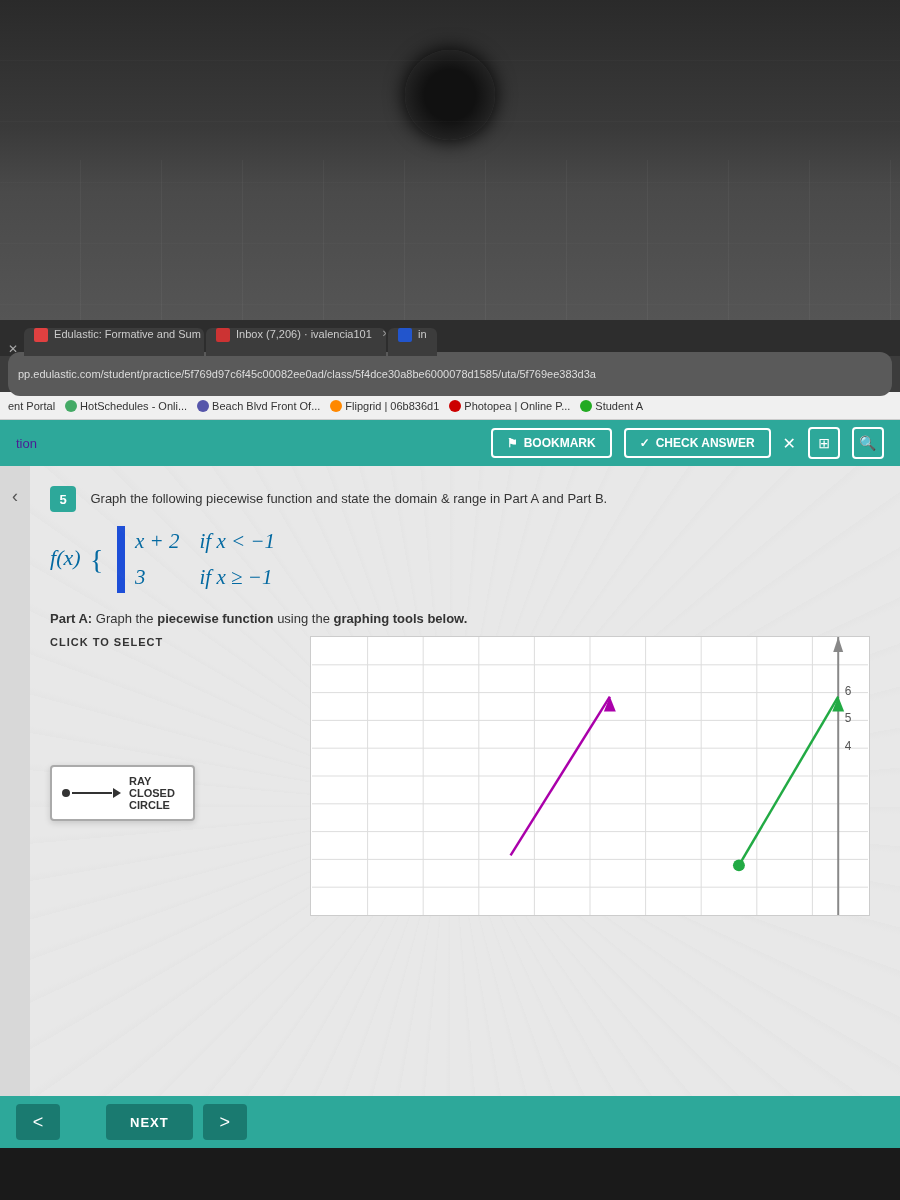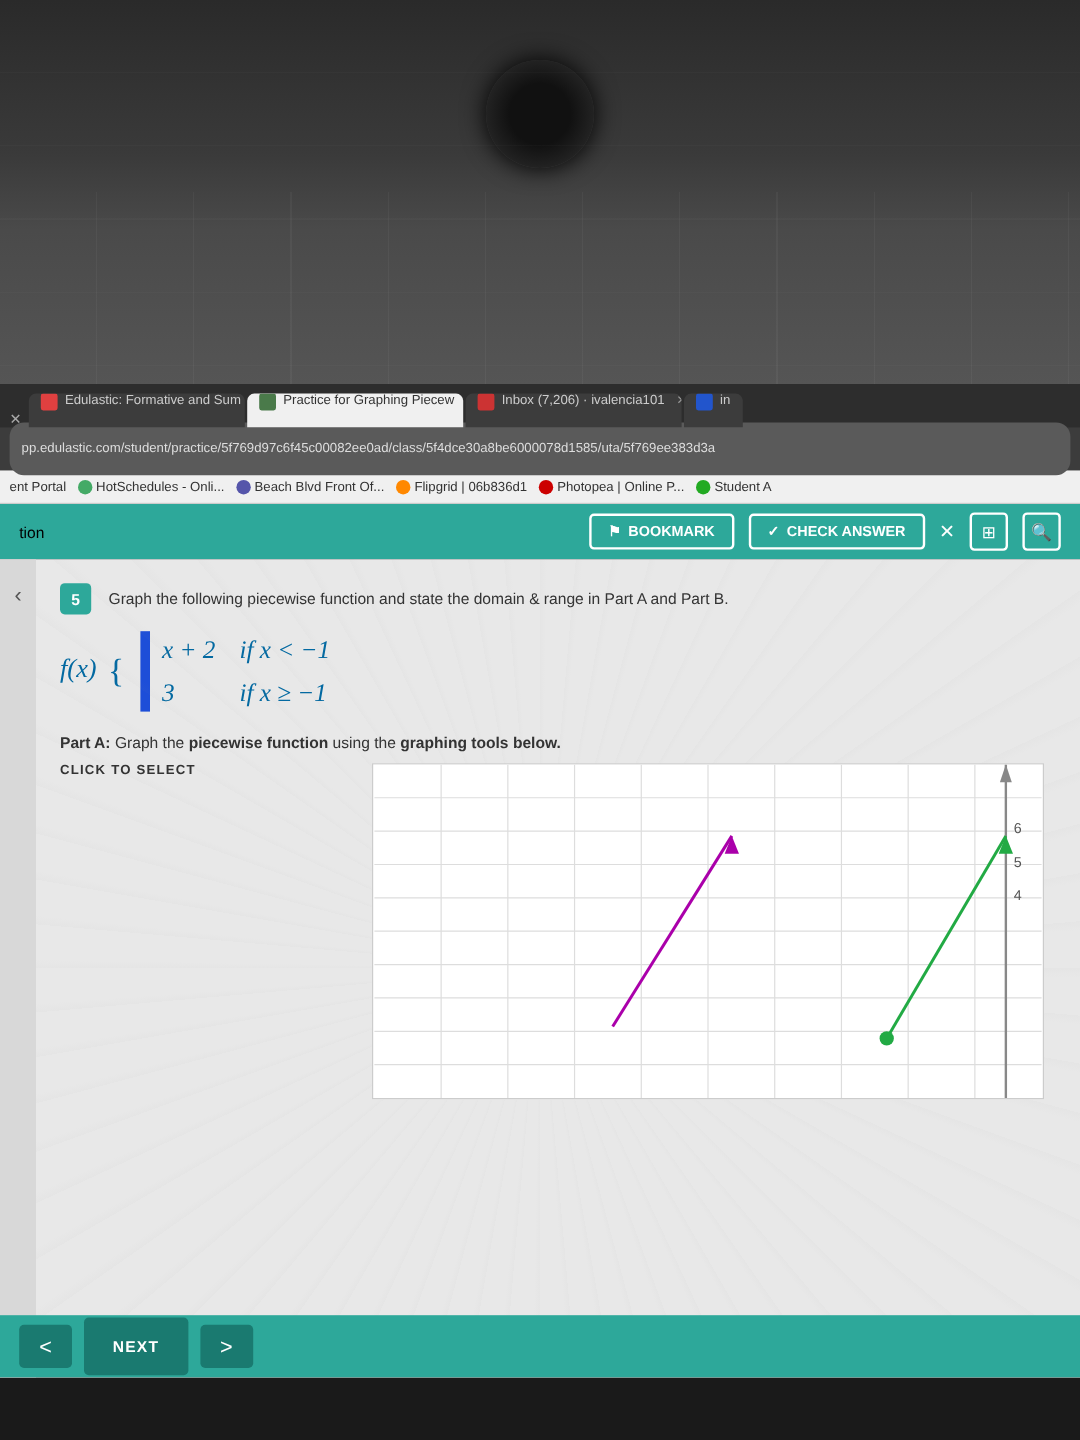--- a/index.html
+++ b/index.html
@@ -142,21 +142,21 @@
     
     .app-toolbar {
       background: #2da89a;
       display: flex;
       align-items: center;
       padding: 0 16px;
       height: 46px;
       gap: 12px;
     }
     .nav-label {
-      color: #000000;
+      color: #4c1d95;
       font-size: 13px;
       font-weight: 500;
     }
     .toolbar-spacer { flex: 1; }
     .toolbar-btn {
       display: flex;
       align-items: center;
       gap: 6px;
       padding: 6px 14px;
       border: 2px solid white;
@@ -347,29 +347,30 @@
       background: #1a7a70;
       border: none;
       border-radius: 4px;
       color: white;
       font-size: 18px;
       cursor: pointer;
       display: flex; align-items: center; justify-content: center;
     }
     .next-btn {
       padding: 0 24px;
-      height: 48px;
+      height: 36px;
       background: #1a7a70;
       border: none;
       border-radius: 4px;
       color: white;
       font-size: 13px;
       font-weight: bold;
       cursor: pointer;
       letter-spacing: 1px;
+      margin-left: 36px;
     }
 
     
     .radial-bg {
       position: absolute;
       top: 0; left: 0; right: 0; bottom: 0;
       pointer-events: none;
       opacity: 0.12;
       background: repeating-conic-gradient(
         rgba(150,150,150,0.3) 0deg,
@@ -388,25 +389,20 @@
 
 <div class="tab-bar">
   <span style="color:#aaa;font-size:12px;padding:0 4px;">✕</span>
 
   <div class="tab">
     <span class="tab-icon" style="background:#e04040;"></span>
     <span>Edulastic: Formative and Sum</span>
 
   </div>
 
-  <div class="tab active">
-    <span class="tab-icon" style="background:#4a7a4a;"></span>
-    <span>Practice for Graphing Piecew</span>
-
-  </div>
 
   <div class="tab">
     <span class="tab-icon" style="background:#cc3333;"></span>
     <span>Inbox (7,206) · ivalencia101</span>
     <span class="tab-close">✕</span>
   </div>
 
   <div class="tab" style="max-width:60px;">
     <span class="tab-icon" style="background:#2255cc;"></span>
     <span>in</span>
@@ -488,20 +484,31 @@
 
     <div class="part-a">
       <strong>Part A:</strong>
       <span> Graph the <strong>piecewise function</strong> using the <strong>graphing tools below.</strong></span>
     </div>
 
     <div class="graph-container">
 
       <div class="click-to-select">CLICK TO SELECT</div>
 
+      <div class="tool-selector">
+        <div class="tool-icon">
+          <span class="ray-dot"></span>
+          <span class="ray-line"></span>
+          <span class="ray-arrow"></span>
+        </div>
+        <div>
+          <div>RAY CLOSED</div>
+          <div>CIRCLE</div>
+        </div>
+      </div>
 
       <div class="graph-svg-wrapper">
         <svg width="560" height="280" viewBox="0 0 560 280" xmlns="http://www.w3.org/2000/svg" style="background: white; border: 1px solid #ccc;">
 
           <line x1="56" y1="0" x2="56" y2="280" stroke="#ddd" stroke-width="1"></line>
           <line x1="112" y1="0" x2="112" y2="280" stroke="#ddd" stroke-width="1"></line>
           <line x1="168" y1="0" x2="168" y2="280" stroke="#ddd" stroke-width="1"></line>
           <line x1="224" y1="0" x2="224" y2="280" stroke="#ddd" stroke-width="1"></line>
           <line x1="280" y1="0" x2="280" y2="280" stroke="#ddd" stroke-width="1"></line>
           <line x1="336" y1="0" x2="336" y2="280" stroke="#ddd" stroke-width="1"></line>

